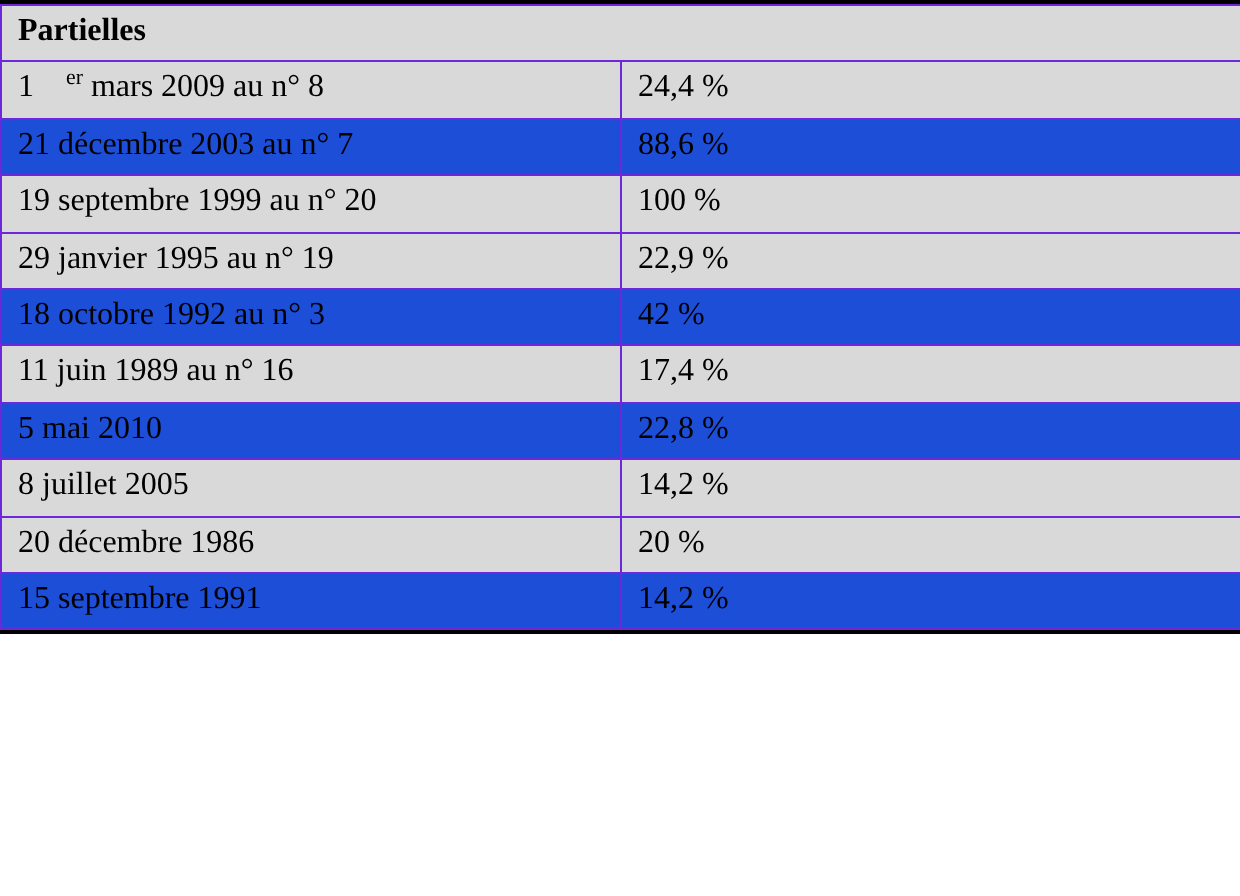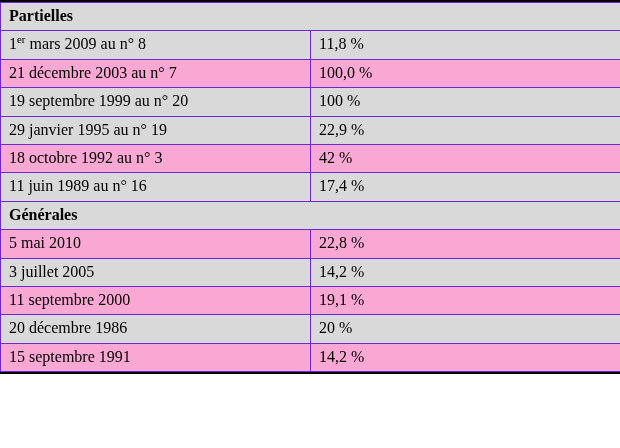--- a/index.html
+++ b/index.html
@@ -30,21 +30,21 @@
     font-size: 16px;
     line-height: 1.15;
     vertical-align: middle;
     height: 21px;
     box-sizing: border-box;
   }
   tr.row-shaded td {
     background: #d9d9d9;
   }
   tr.row-plain td {
-    background: #f9a8d4;
+    background: #1d4ed8;
   }
   tr.row-header td {
     background: #d9d9d9;
     font-weight: bold;
   }
   td.col-label {
     width: 370px;
   }
   td.col-value {
     width: 250px;
@@ -59,72 +59,66 @@
   }
   .bottom-rule {
     height: 2px;
     background: #000000;
     width: 620px;
   }
   sup {
     font-size: 0.68em;
     vertical-align: super;
     line-height: 0;
+    margin-left: 16px;
   }
 </style>
 </head>
 <body>
 
 <div id="table-wrap">
   <div class="top-rule"></div>
   <table class="data-table">
     <tbody>
 
       <tr class="row-header">
         <td class="header-cell" colspan="2">Partielles</td>
       </tr>
       <tr class="row-shaded">
         <td class="col-label"><span>1</span><sup>er</sup><span> mars 2009 au n° 8</span></td>
-        <td class="col-value">11,8 %</td>
+        <td class="col-value">24,4 %</td>
       </tr>
       <tr class="row-plain">
         <td class="col-label">21 décembre 2003 au n° 7</td>
-        <td class="col-value">100,0 %</td>
+        <td class="col-value">88,6 %</td>
       </tr>
       <tr class="row-shaded">
         <td class="col-label">19 septembre 1999 au n° 20</td>
         <td class="col-value">100 %</td>
       </tr>
       <tr class="row-shaded">
         <td class="col-label">29 janvier 1995 au n° 19</td>
         <td class="col-value">22,9 %</td>
       </tr>
       <tr class="row-plain">
         <td class="col-label">18 octobre 1992 au n° 3</td>
         <td class="col-value">42 %</td>
       </tr>
       <tr class="row-shaded">
         <td class="col-label">11 juin 1989 au n° 16</td>
         <td class="col-value">17,4 %</td>
       </tr>
 
-      <tr class="row-header">
-        <td class="header-cell" colspan="2">Générales</td>
-      </tr>
       <tr class="row-plain">
         <td class="col-label">5 mai 2010</td>
         <td class="col-value">22,8 %</td>
       </tr>
       <tr class="row-shaded">
-        <td class="col-label">3 juillet 2005</td>
+        <td class="col-label">8 juillet 2005</td>
         <td class="col-value">14,2 %</td>
-      </tr>
-      <tr class="row-plain">
-        <td class="col-label">11 septembre 2000</td>
-        <td class="col-value">19,1 %</td>
       </tr>
       <tr class="row-shaded">
         <td class="col-label">20 décembre 1986</td>
         <td class="col-value">20  %</td>
       </tr>
       <tr class="row-plain">
         <td class="col-label">15 septembre 1991</td>
         <td class="col-value">14,2 %</td>
       </tr>
     </tbody>

